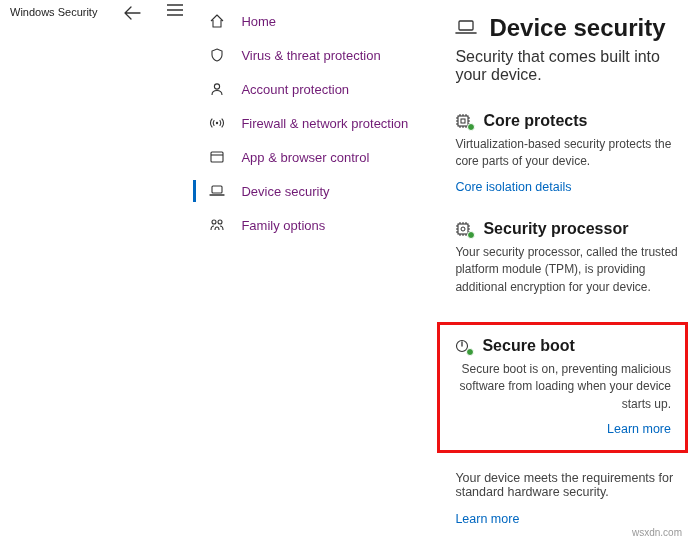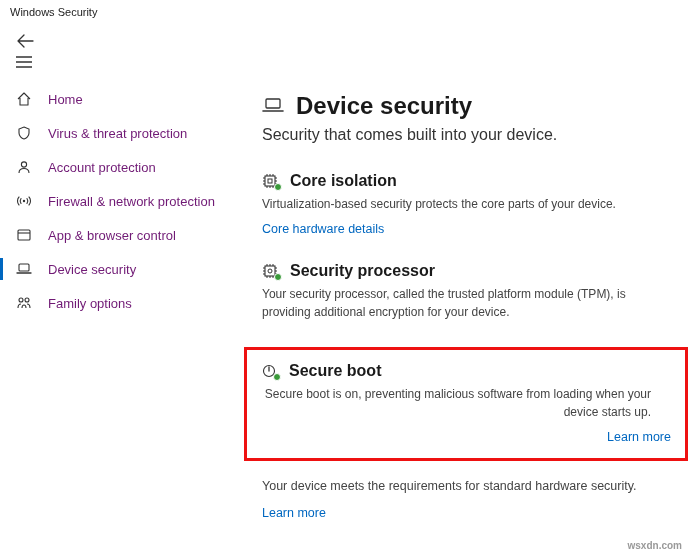--- a/index.html
+++ b/index.html
@@ -5,21 +5,21 @@
 * { box-sizing: border-box; margin: 0; padding: 0; }
 body {
   font-family: "Segoe UI", -apple-system, sans-serif;
   font-size: 13px;
   color: #1a1a1a;
   background: #fff;
   width: 700px;
   height: 553px;
   overflow: hidden;
 }
-.window { width: 700px; height: 553px; display: flex; flex-direction: column; }
+.window { width: 700px; height: 553px; display: flex; flex-direction: row; }
 .titlebar {
   height: 28px;
   padding: 6px 10px 2px 10px;
   font-size: 11px;
   color: #222;
 }
 .topbar {
   padding: 6px 10px 4px 16px;
 }
 .topbar .back { color: #333; font-size: 16px; line-height: 1; }
@@ -95,24 +95,23 @@
   padding: 12px 14px 14px 14px;
   margin-left: -18px;
   margin-right: -6px;
   margin-bottom: 18px;
   text-align: right;
 }
 .footer-status { font-size: 12.5px; color: #444; margin-bottom: 12px; }
 .watermark {
   position: absolute;
   right: 18px;
-  bottom: 2px;
+  bottom: 15px;
   font-size: 10px;
   color: #999;
-  font-weight: bold;
 }
 svg { display: block; }
 .check-dot {
   position: absolute;
   bottom: -2px; right: -2px;
   width: 8px; height: 8px;
   background: #3a9a3a;
   border-radius: 50%;
   border: 1px solid #fff;
 }
@@ -227,24 +226,24 @@
       <div class="section">
         <div class="sec-head">
           <span class="sico">
             <svg width="16" height="16" viewBox="0 0 16 16">
                 <rect x="3" y="3" width="10" height="10" stroke="#333" stroke-width="1.1" fill="none"></rect>
                 <rect x="6" y="6" width="4" height="4" stroke="#333" stroke-width="1" fill="none"></rect>
                 <path d="M5 1v2M8 1v2M11 1v2M5 13v2M8 13v2M11 13v2M1 5h2M1 8h2M1 11h2M13 5h2M13 8h2M13 11h2" stroke="#333" stroke-width="1"></path>
               </svg>
             <span class="check-dot"></span>
           </span>
-          <span>Core isolation</span>
+          <span>Core protects</span>
         </div>
         <div class="sec-body">Virtualization-based security protects the core parts of your device.</div>
-        <span class="link">Core hardware details</span>
+        <span class="link">Core isolation details</span>
       </div>
 
       <div class="section">
         <div class="sec-head">
           <span class="sico">
             <svg width="16" height="16" viewBox="0 0 16 16">
                 <rect x="3" y="3" width="10" height="10" stroke="#333" stroke-width="1.1" fill="none"></rect>
                 <circle cx="8" cy="8" r="2" stroke="#333" stroke-width="1" fill="none"></circle>
                 <path d="M5 1v2M8 1v2M11 1v2M5 13v2M8 13v2M11 13v2M1 5h2M1 8h2M1 11h2M13 5h2M13 8h2M13 11h2" stroke="#333" stroke-width="1"></path>
               </svg>

